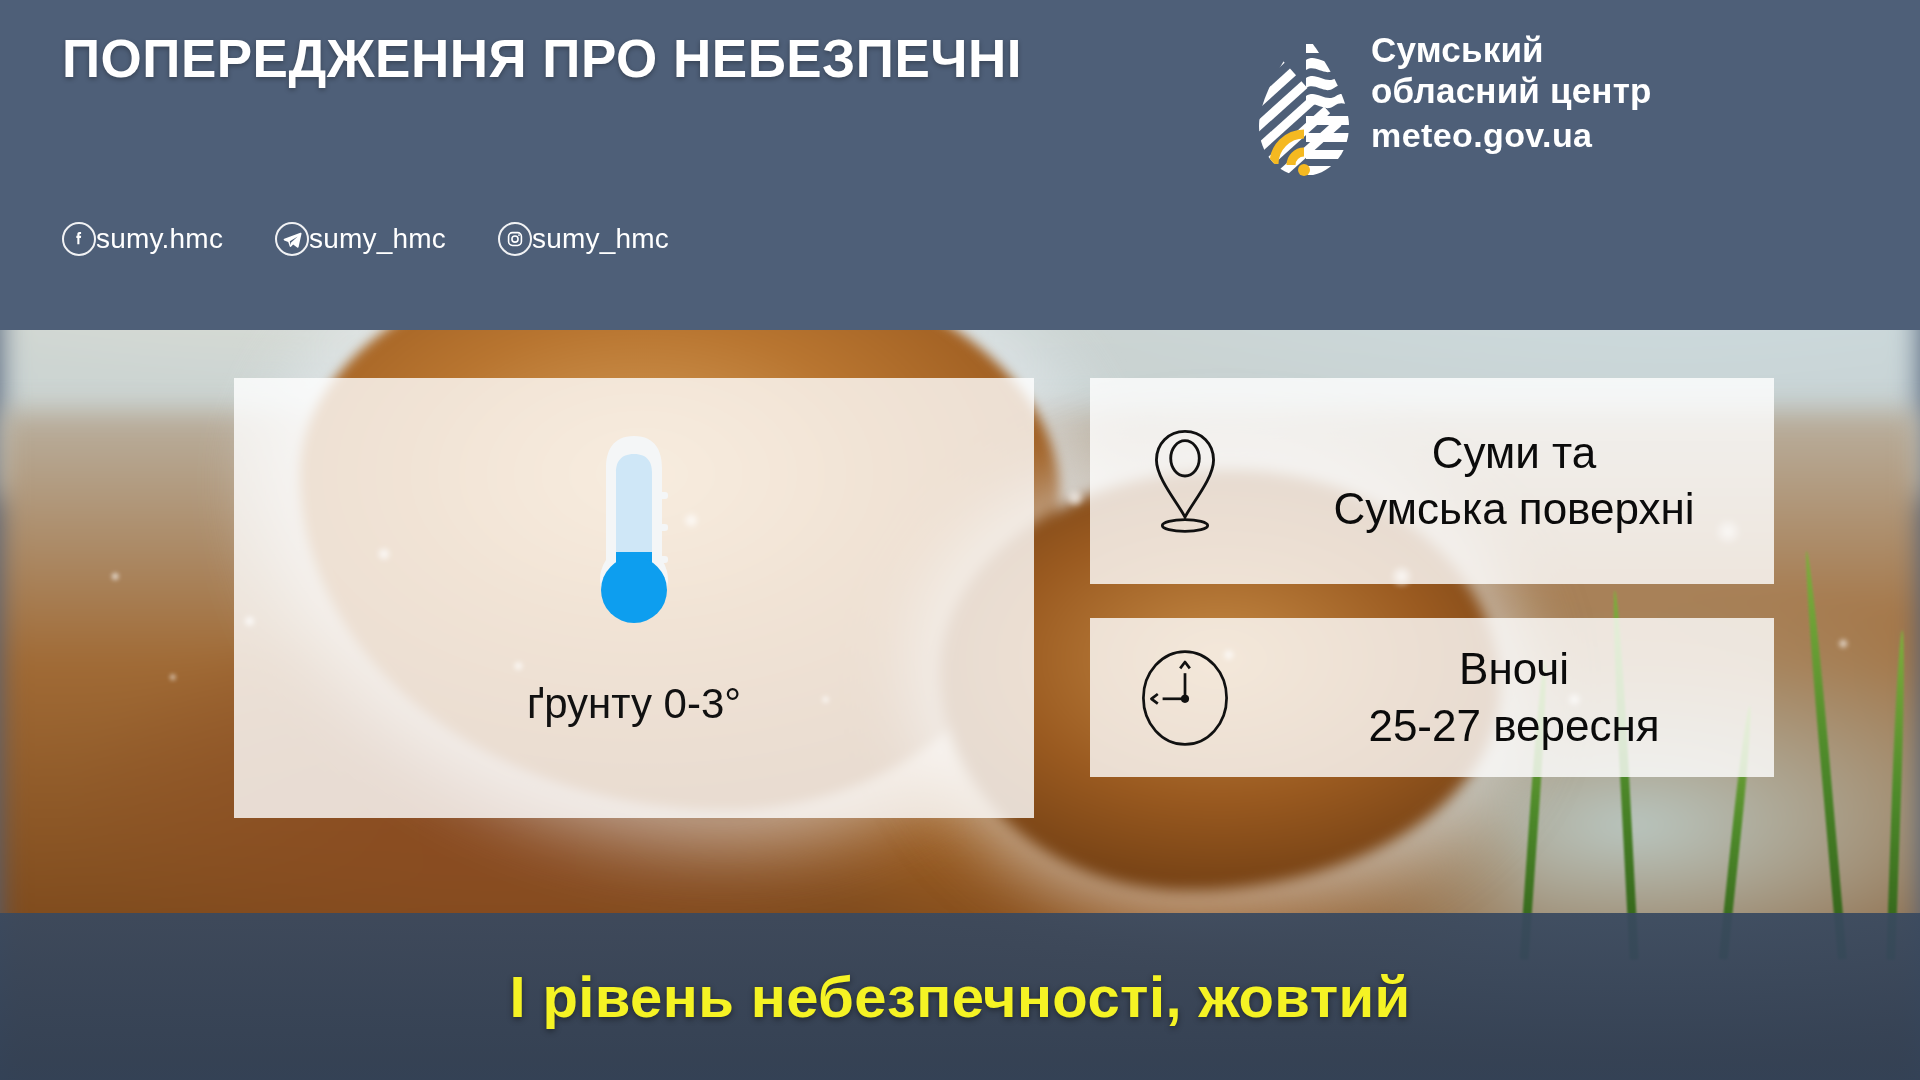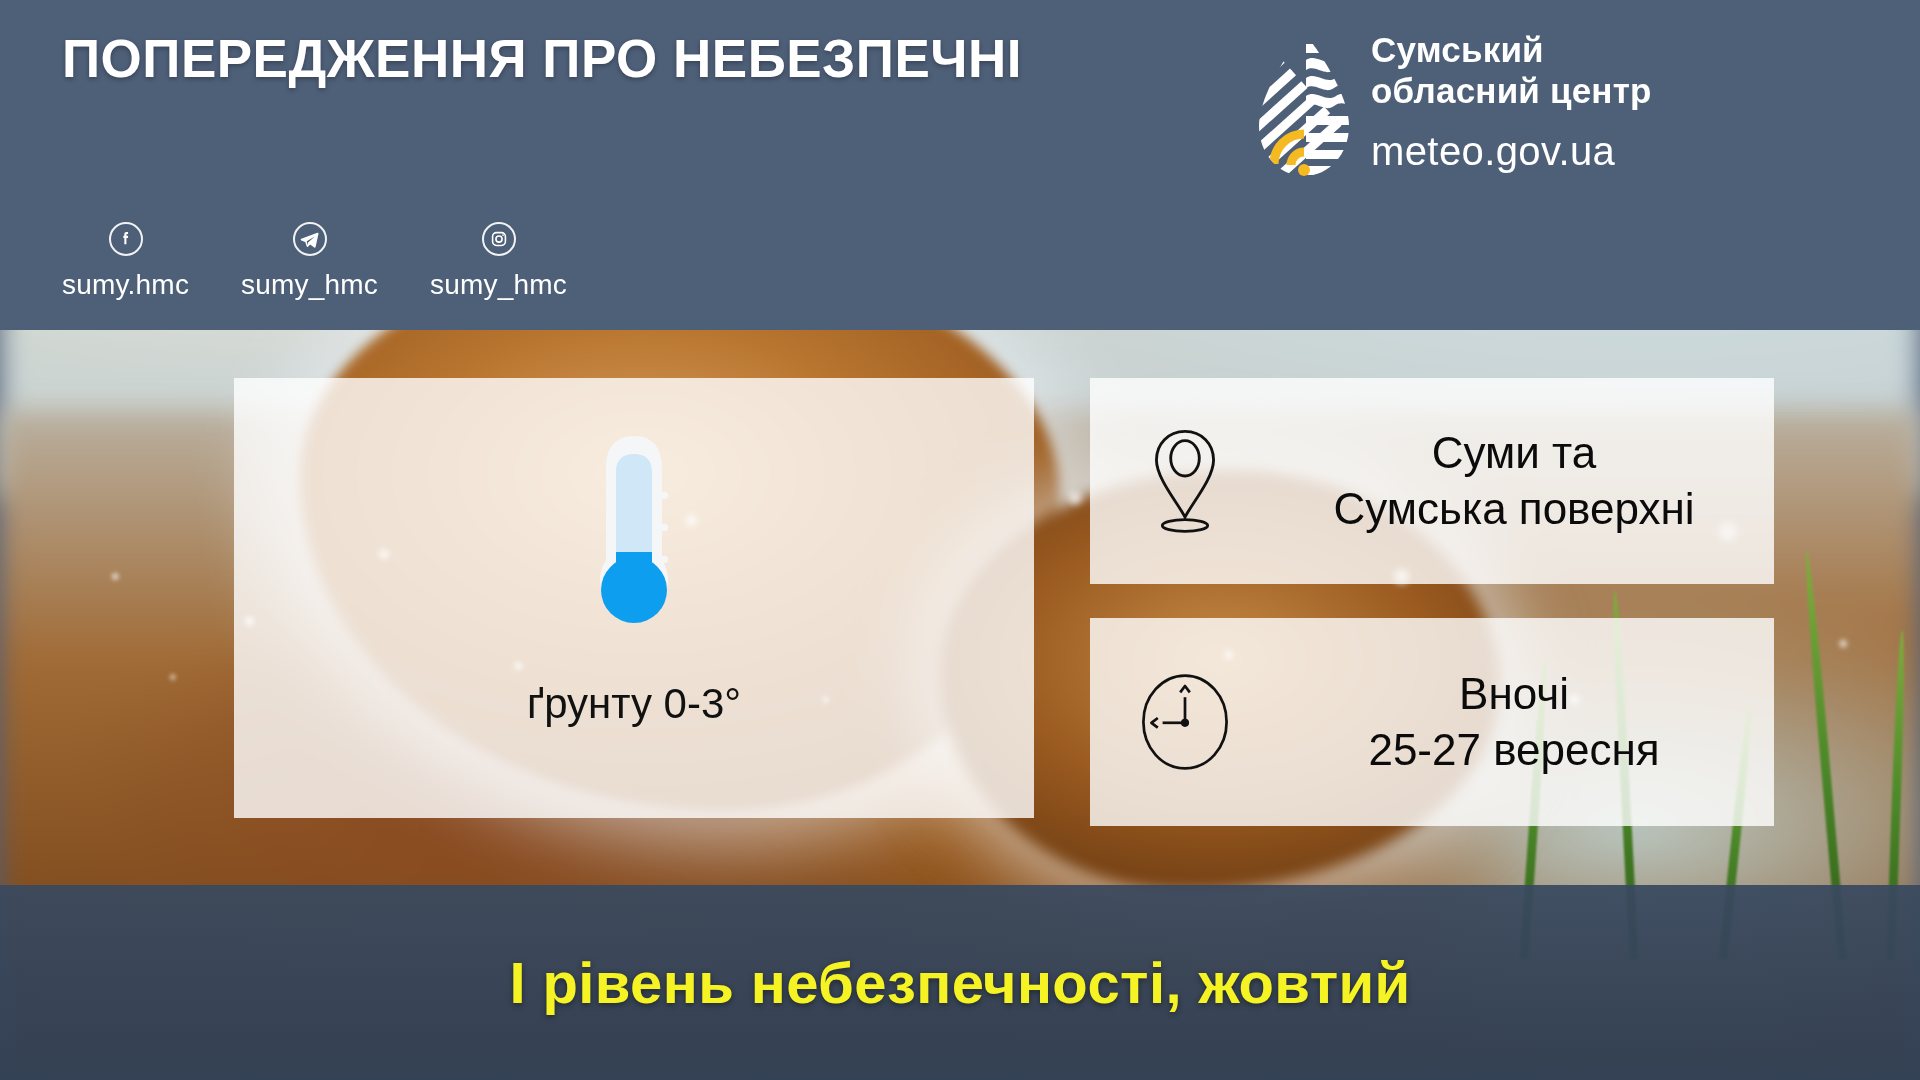--- a/index.html
+++ b/index.html
@@ -90,62 +90,62 @@
   }
   .hd-title{
     position:absolute;left:62px;top:28px;width:1000px;
     color:#fff;font-weight:bold;font-size:53px;line-height:1.16;
     letter-spacing:.5px;text-transform:uppercase;
     text-shadow:0 2px 5px rgba(0,0,0,.3);
   }
   .hd-title span{display:block;}
 
   .socials{position:absolute;left:62px;top:222px;display:flex;align-items:center;gap:52px;}
-  .soc{display:flex;align-items:center;gap:13px;flex-direction:column;}
+  .soc{display:flex;align-items:center;gap:0;}
   .soc-ring{
     width:34px;height:34px;border-radius:50%;border:2px solid rgba(255,255,255,.92);
     display:flex;align-items:center;justify-content:center;flex:0 0 auto;
   }
   .soc-label{color:#fff;font-size:28px;letter-spacing:.2px;white-space:nowrap;}
 
   
   .logo{position:absolute;left:1252px;top:30px;display:flex;align-items:flex-start;gap:15px;}
   .logo-mark{width:104px;height:150px;flex:0 0 auto;}
   .logo-text{color:#fff;font-weight:bold;font-size:35px;line-height:1.17;letter-spacing:.2px;}
   .logo-text span{display:block;white-space:nowrap;}
-  .logo-url{font-weight:normal;font-size:40px;margin-top:16px;letter-spacing:.4px;}
+  .logo-url{font-weight:bold;font-size:34px;margin-top:4px;letter-spacing:.4px;}
 
   
   .card{
     position:absolute;background:rgba(255,255,255,.80);
     display:flex;align-items:center;margin-left:38px;
   }
   .card-left{
     left:196px;top:378px;width:800px;height:440px;
     flex-direction:column;justify-content:flex-start;
   }
   .thermo{margin-top:54px;width:116px;height:210px;}
   .card-left-text{
     margin-top:34px;padding:0 40px;text-align:center;
     color:#111;font-size:42px;line-height:1.34;font-weight:500;
   }
   .card-left-text span{display:block;}
 
   .card-loc{left:1052px;top:378px;width:684px;height:206px;}
-  .card-time{left:1052px;top:618px;width:684px;height:208px;}
+  .card-time{left:1052px;top:618px;width:684px;height:159px;}
   .card-icon{width:190px;display:flex;align-items:center;justify-content:center;flex:0 0 auto;}
   .card-copy{
     flex:1;text-align:center;color:#0b0b0b;font-size:44px;line-height:1.28;
     padding-right:26px;font-weight:500;
   }
   .card-copy span{display:block;white-space:nowrap;}
 
   
   .bottom{
-    position:absolute;left:0;bottom:0;width:1920px;height:195px;
+    position:absolute;left:0;bottom:0;width:1920px;height:167px;
     background:linear-gradient(180deg,rgba(57,73,95,.93) 0%,rgba(50,65,86,.95) 100%);
     display:flex;align-items:center;justify-content:center;margin-top:12px;
   }
   .bottom-text{
     color:#f5f324;font-size:58px;font-weight:bold;letter-spacing:.4px;
     text-shadow:0 2px 6px rgba(0,0,0,.45);
   }
 </style>
 </head>
 <body>

